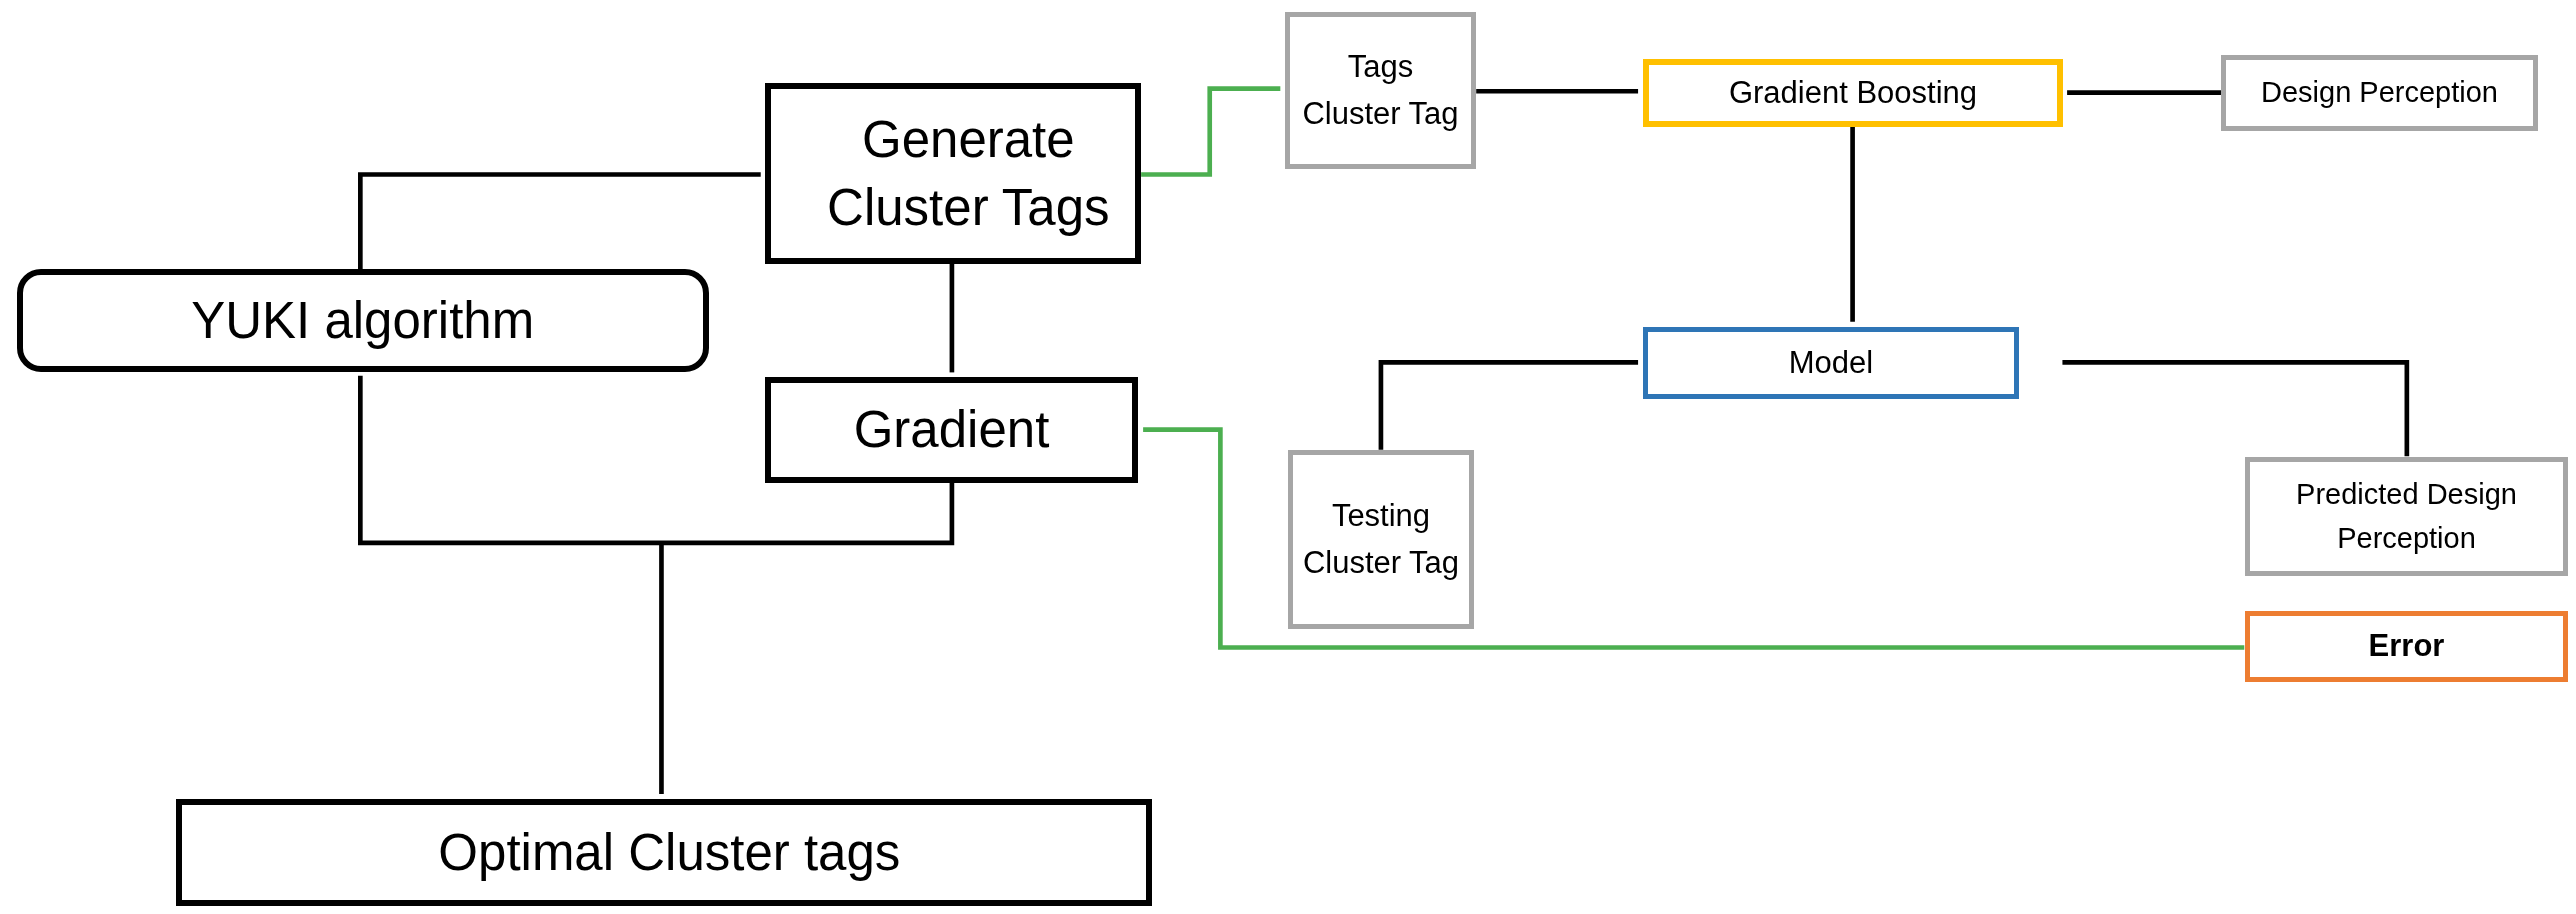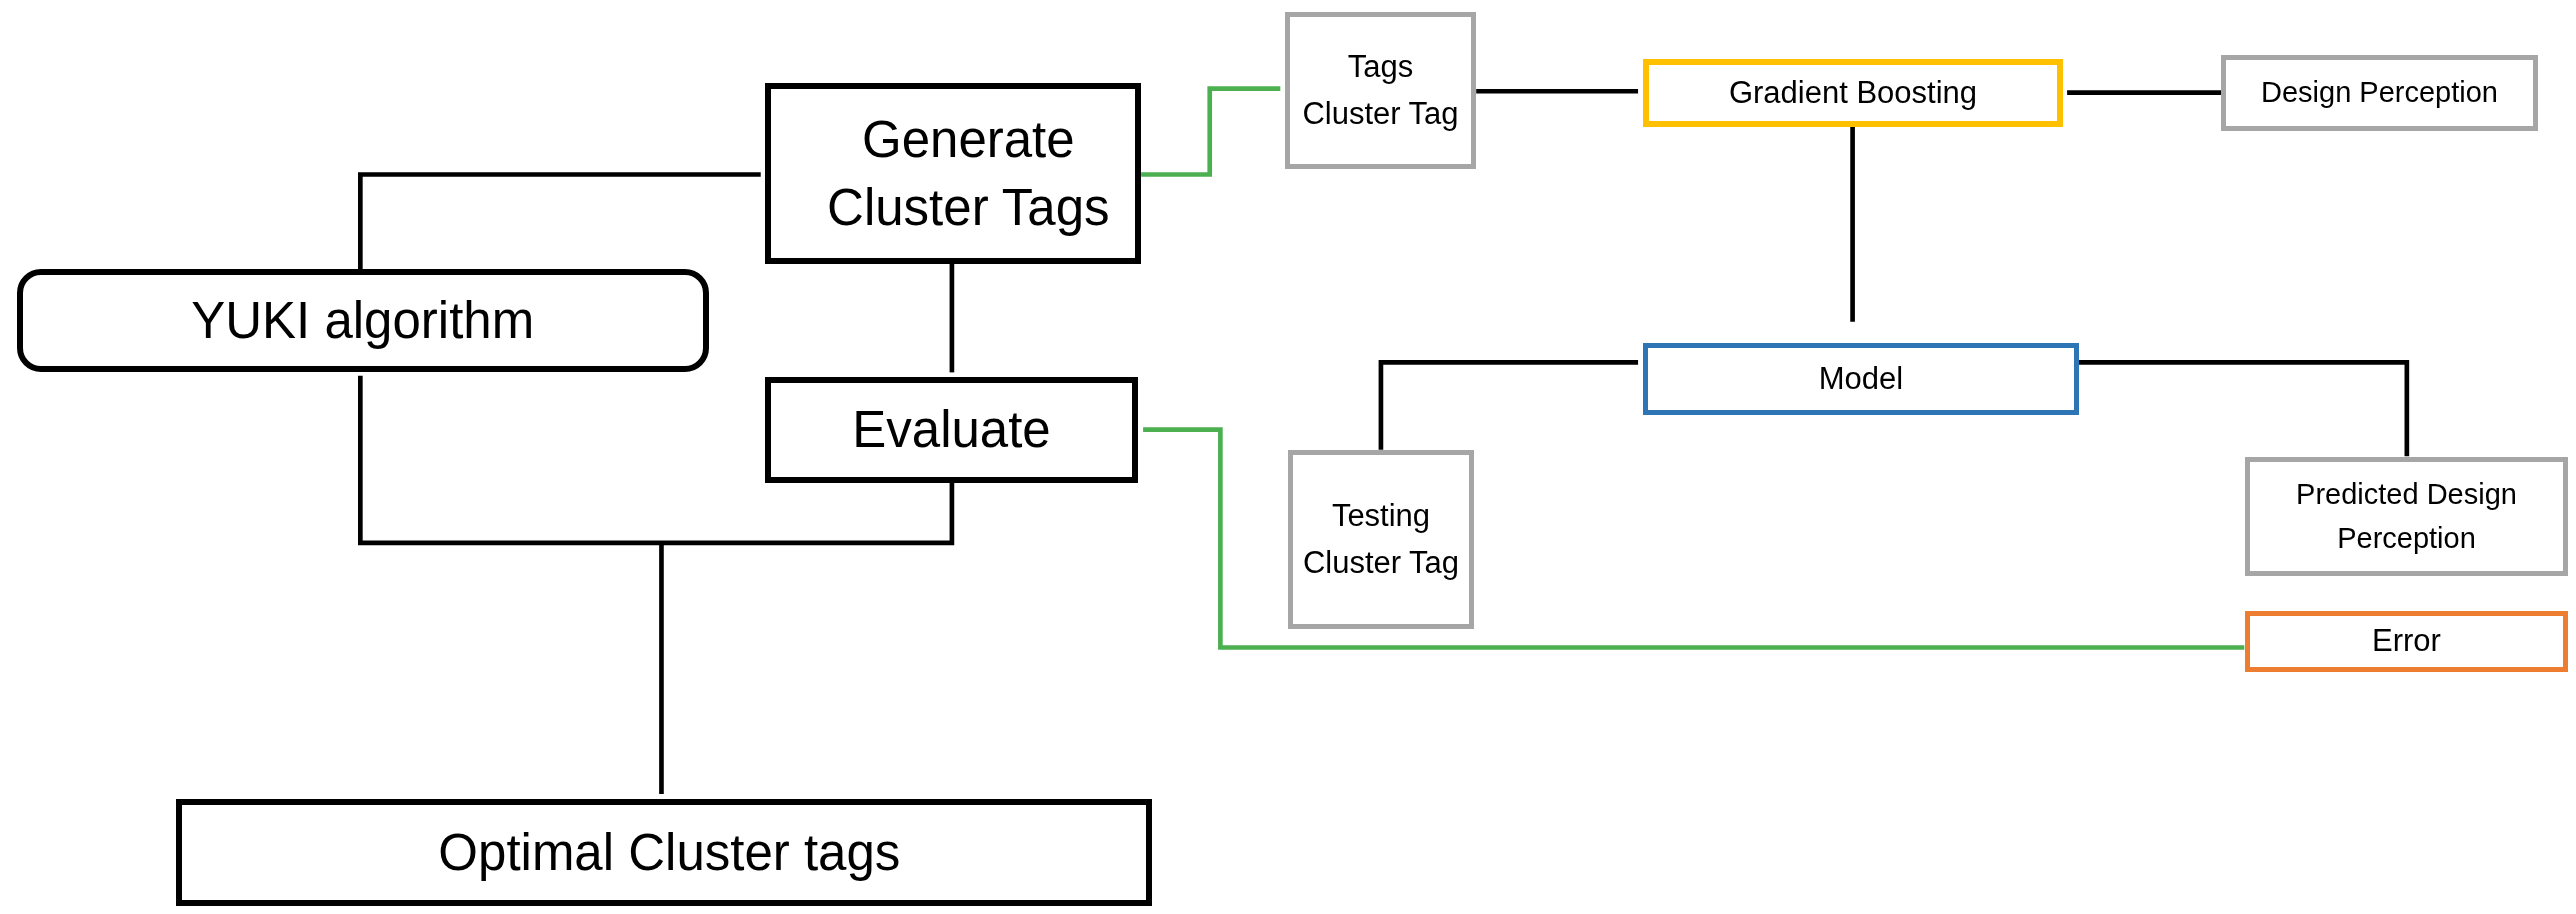--- a/index.html
+++ b/index.html
@@ -44,24 +44,24 @@
   .tiny  { font-size: 29px; line-height: 1.5;  border-width: 5.3px; }
 
   
   #node-yuki      { left: 16.7px;   top: 269px;  width: 692px; height: 103px; border-width: 6.7px; }
   #node-generate  { left: 765px; top: 83px;  width: 376px;  height: 181px; }
   #node-evaluate  { left: 765px; top: 377px;  width: 373px;  height: 106px; }
   #node-optimal   { left: 176px;  top: 799px; width: 976px; height: 107px; }
   #node-mct       { left: 1285px; top: 12px;   width: 191px;  height: 157px; }
   #node-gb        { left: 1643px; top: 59px;   width: 420px;  height: 68px; border-width: 6px; }
   #node-dp        { left: 2221px; top: 55px;   width: 317px;  height: 76px; }
-  #node-model     { left: 1643px; top: 343px;  width: 436px;  height: 72px; }
+  #node-model     { left: 1643px; top: 327px;  width: 376px;  height: 72px; }
   #node-tct       { left: 1288px; top: 450px;  width: 186px;  height: 179px; }
   #node-pdp       { left: 2245px; top: 457px;  width: 323px;  height: 119px; }
-  #node-error     { left: 2245px; top: 611px;  width: 323px;  height: 61px; }
+  #node-error     { left: 2245px; top: 611px;  width: 323px;  height: 71px; font-weight: bold; }
 </style>
 </head>
 <body>
 
 <div id="canvas">
 
   <svg id="connector-layer" width="2576" height="914" viewBox="0 0 3865 1372" xmlns="http://www.w3.org/2000/svg">
     <defs>
       <marker id="ah-black" markerWidth="8" markerHeight="7" refX="6" refY="3" orient="auto" markerUnits="strokeWidth">
         <path d="M0,0 L7,3 L0,6 Z" fill="#000000"></path>
@@ -86,21 +86,21 @@
 
   <div id="node-yuki" class="node big" style="border-color: rgb(0, 0, 0); border-radius: 24px;">
     <span class="lbl">YUKI algorithm</span>
   </div>
 
   <div id="node-generate" class="node big" style="border-color: rgb(0, 0, 0); padding-left: 36px;">
     <span class="lbl">Generate Cluster Tags</span>
   </div>
 
   <div id="node-evaluate" class="node big" style="border-color: rgb(0, 0, 0);">
-    <span class="lbl">Evaluate</span>
+    <span class="lbl">Gradient</span>
   </div>
 
   <div id="node-optimal" class="node big" style="border-color: rgb(0, 0, 0); padding-left: 16px;">
     <span class="lbl">Optimal Cluster tags</span>
   </div>
 
   <div id="node-mct" class="node small" style="border-color: rgb(166, 166, 166);">
     <span class="lbl">Tags Cluster Tag</span>
   </div>
 

